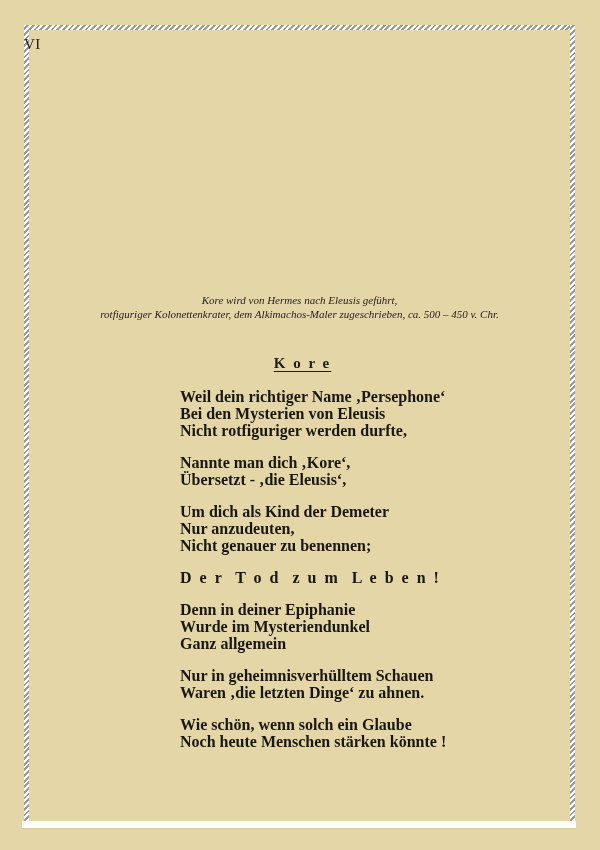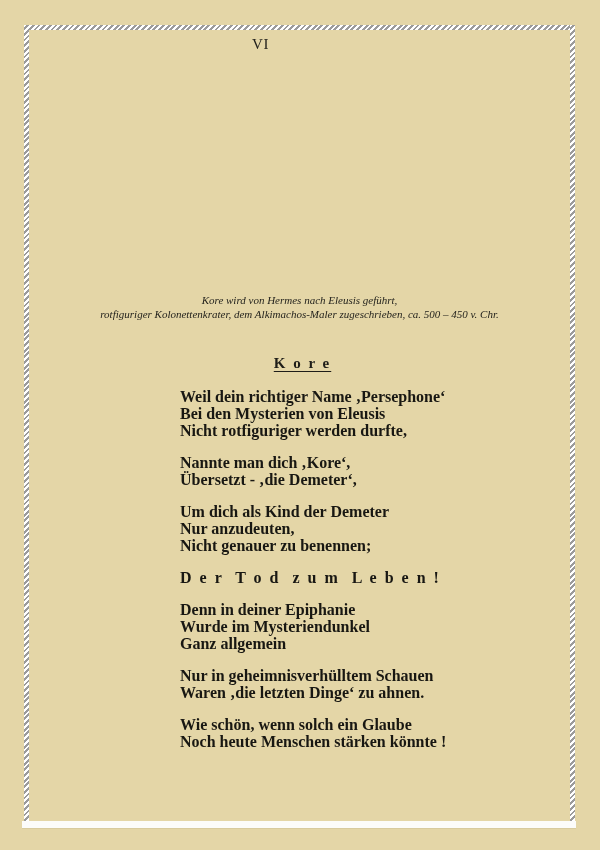--- a/index.html
+++ b/index.html
@@ -31,21 +31,20 @@
     position: absolute;
     left: 22px; top: 821px; width: 554px; height: 7px;
     background: #fcfcfa;
     box-shadow: 0 1px 0 rgba(0,0,0,0.05);
   }
   .page-number {
     position: absolute;
     top: 36px;
     left: 24px;
     width: 473px;
-    text-align: center;
     font-size: 15px;
     letter-spacing: 0.5px;
     color: #22211c;
   }
   .illustration-area {
     position: absolute;
     left: 30px;
     top: 58px;
     width: 540px;
     height: 230px;
@@ -115,21 +114,21 @@
   <div class="poem">
 
     <div class="stanza">
       <div class="poem-line">Weil dein richtiger Name ‚Persephone‘</div>
       <div class="poem-line">Bei den Mysterien von Eleusis</div>
       <div class="poem-line">Nicht rotfiguriger werden durfte,</div>
     </div>
 
     <div class="stanza">
       <div class="poem-line">Nannte man dich ‚Kore‘,</div>
-      <div class="poem-line">Übersetzt - ‚die Demeter‘,</div>
+      <div class="poem-line">Übersetzt - ‚die Eleusis‘,</div>
     </div>
 
     <div class="stanza">
       <div class="poem-line">Um dich als Kind der Demeter</div>
       <div class="poem-line">Nur anzudeuten,</div>
       <div class="poem-line">Nicht genauer zu benennen;</div>
     </div>
 
     <div class="stanza">
       <div class="poem-line spaced">D e r  T o d  z u m  L e b e n !</div>

